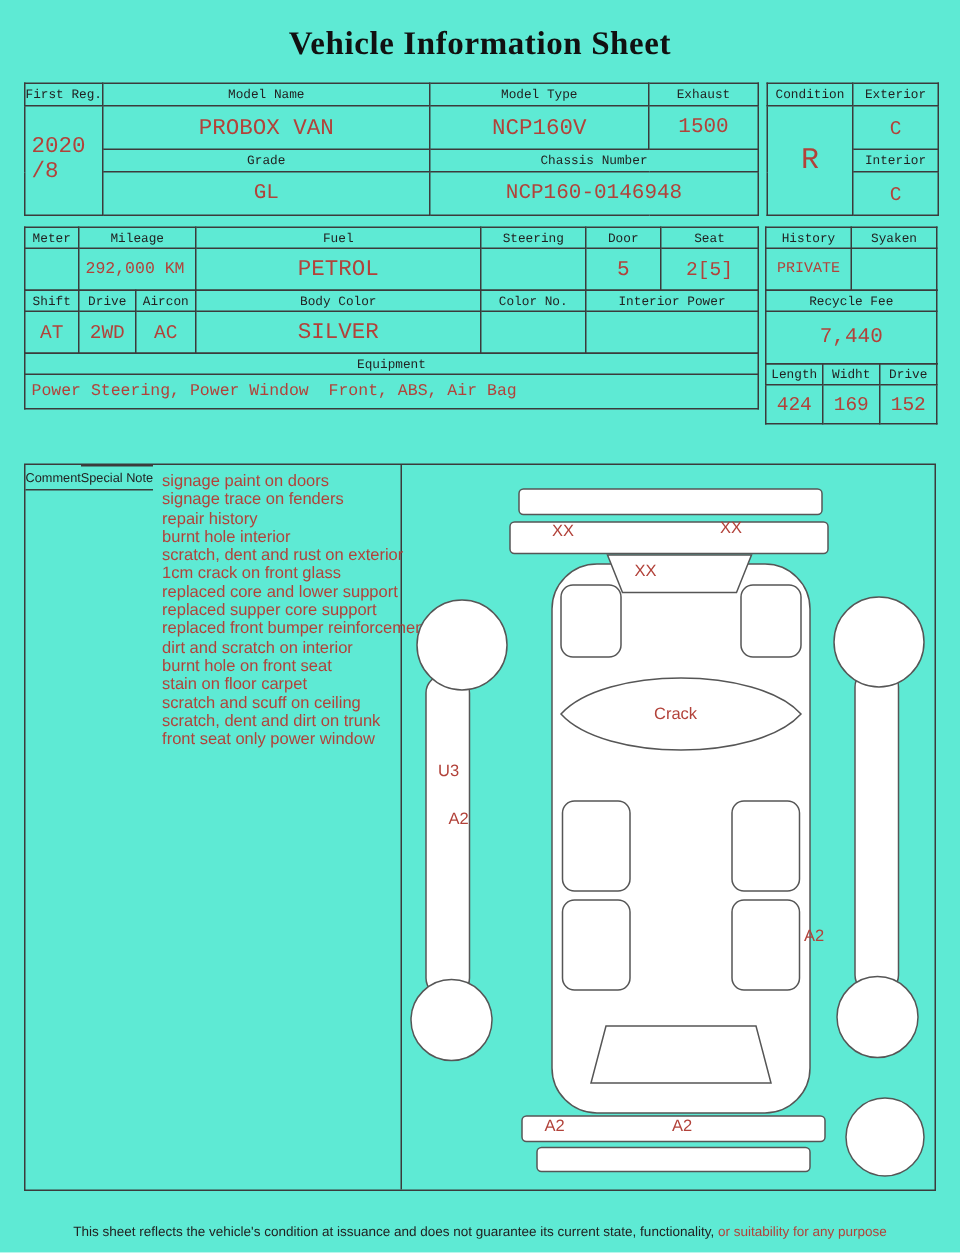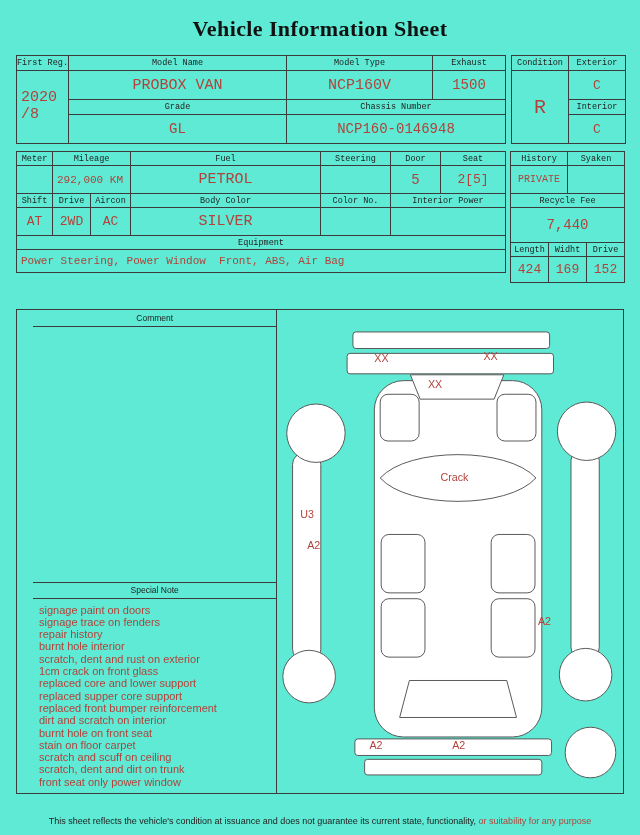--- a/index.html
+++ b/index.html
@@ -30,21 +30,21 @@
   .v10{font-size:10px;}
   .al{text-align:left;padding-left:4px;}
   .pre{white-space:pre-line;line-height:1.12;}
   .prewrap{white-space:pre-wrap;}
   .stack table + table{margin-top:-1px;}
   .block2{margin-top:7px;}
   .bottom-box{
     margin-top:26px;border:1px solid var(--line);height:485px;
     display:flex;box-sizing:border-box;
   }
-  .left-col{width:250px;border-right:1px solid var(--line);display:flex;flex-direction:column;margin-left:16px;}
+  .left-col{width:250px;border-right:1px solid var(--line);display:flex;flex-direction:row;}
   .sec-hdr{
     height:16px;line-height:16px;text-align:center;font-size:8.5px;
     border-bottom:1px solid var(--line);flex:0 0 auto;
   }
   .comment-area{flex:1 1 auto;}
   .special-hdr{
     height:15px;line-height:15px;text-align:center;font-size:8.5px;
     border-top:1px solid var(--line);border-bottom:1px solid var(--line);flex:0 0 auto;
   }
   .notes{padding:5px 6px;}

